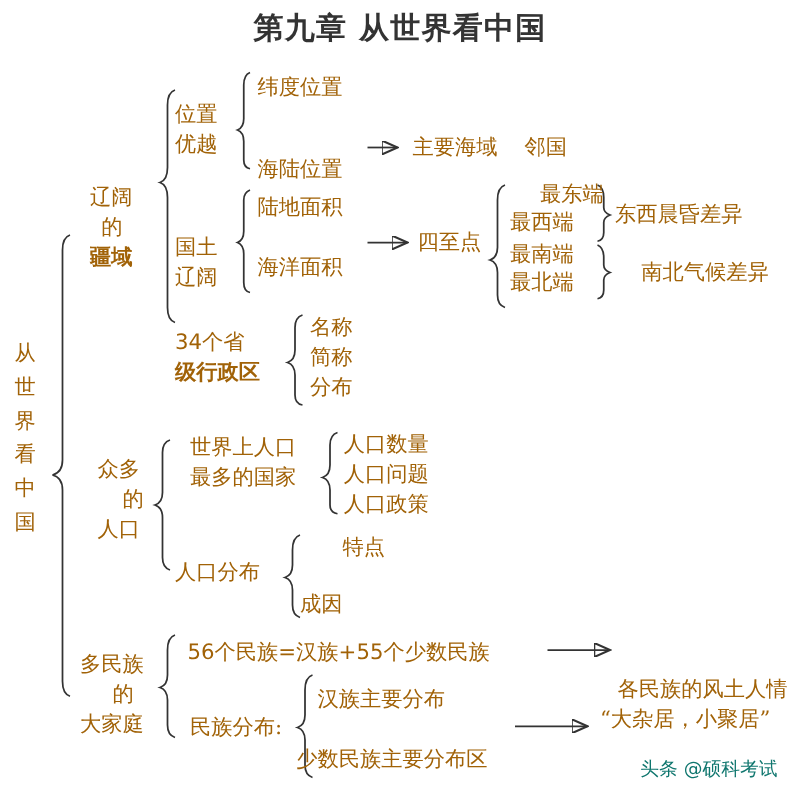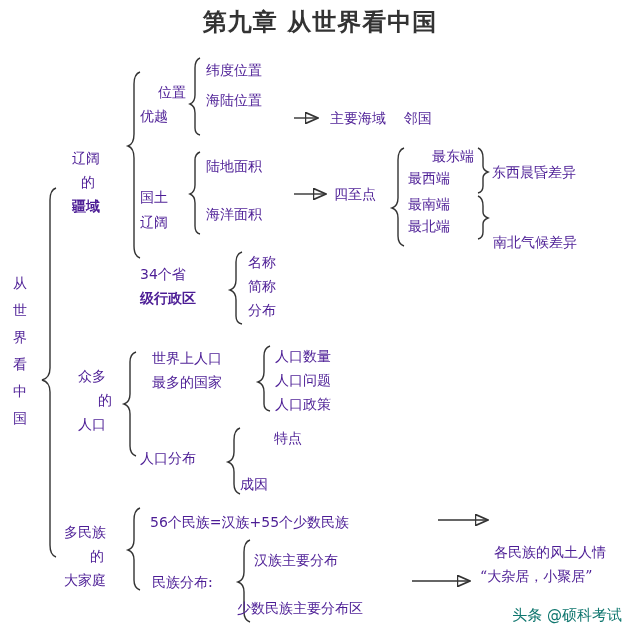--- a/index.html
+++ b/index.html
@@ -1,18 +1,18 @@
 <!DOCTYPE html>
 <html><head>
 <meta charset="utf-8">
 <style>
   html, body { margin: 0; padding: 0; background: #ffffff; }
   body { width: 640px; height: 634px; position: relative; overflow: hidden;
          font-family: "DejaVu Serif", "Liberation Serif", serif; color: #222; }
-  .t { position: absolute; font-size: 14px; line-height: 24px; white-space: nowrap; color: #4c1d95; }
+  .t { position: absolute; font-size: 17px; line-height: 24px; white-space: nowrap; color: #a16207; }
   .v { white-space: normal; text-align: center; }
   .title { position: absolute; left: 0; width: 640px; top: 6px; text-align: center;
            font-family: "DejaVu Sans", "Liberation Sans", sans-serif; font-weight: bold;
            font-size: 24px; letter-spacing: 1px; color: #333; }
   .sans { font-family: "DejaVu Sans", "Liberation Sans", sans-serif; }
   svg.lines { position: absolute; left: 0; top: 0; }
   .wm { position: absolute; right: 18px; top: 606px; font-size: 15px;
         font-family: "DejaVu Sans", "Liberation Sans", sans-serif; color: #0f766e; }
 </style>
 </head>
@@ -60,37 +60,37 @@
     <line x1="412" y1="581" x2="470" y2="581" marker-end="url(#ah)"></line>
   </g>
 </svg>
 
 <div class="t v" style="left:10px;top:270px;width:20px;line-height:27px;">从世界看中国</div>
 
 <div class="t" style="left:72px;top:146px;">辽阔</div>
 <div class="t" style="left:81px;top:170px;">的</div>
 <div class="t" style="left:72px;top:194px;font-weight:bold;">疆域</div>
 
-<div class="t" style="left:140px;top:80px;margin-left:18px;">位置</div>
+<div class="t" style="left:140px;top:80px;">位置</div>
 <div class="t" style="left:140px;top:104px;">优越</div>
 <div class="t" style="left:206px;top:58px;">纬度位置</div>
-<div class="t" style="left:206px;top:88px;">海陆位置</div>
+<div class="t" style="left:206px;top:124px;">海陆位置</div>
 <div class="t" style="left:330px;top:106px;white-space:pre;">主要海域    邻国</div>
 
-<div class="t" style="left:140px;top:186px;font-family:Liberation Serif, serif;">国土</div>
+<div class="t" style="left:140px;top:186px;">国土</div>
 <div class="t" style="left:140px;top:210px;">辽阔</div>
 <div class="t" style="left:206px;top:154px;">陆地面积</div>
 <div class="t" style="left:206px;top:202px;">海洋面积</div>
 <div class="t" style="left:334px;top:182px;">四至点</div>
 <div class="t" style="left:432px;top:144px;">最东端</div>
 <div class="t" style="left:408px;top:166px;">最西端</div>
 <div class="t" style="left:408px;top:192px;">最南端</div>
 <div class="t" style="left:408px;top:214px;">最北端</div>
 <div class="t" style="left:492px;top:160px;">东西晨昏差异</div>
-<div class="t" style="left:493px;top:206px;margin-top:24px;">南北气候差异</div>
+<div class="t" style="left:513px;top:206px;">南北气候差异</div>
 
 <div class="t sans" style="left:140px;top:262px;">34个省</div>
 <div class="t" style="left:140px;top:286px;font-weight:bold;">级行政区</div>
 <div class="t" style="left:248px;top:250px;">名称</div>
 <div class="t" style="left:248px;top:274px;text-align:right;">简称</div>
 <div class="t" style="left:248px;top:298px;">分布</div>
 
 <div class="t" style="left:78px;top:364px;">众多</div>
 <div class="t" style="left:98px;top:388px;">的</div>
 <div class="t" style="left:78px;top:412px;">人口</div>

